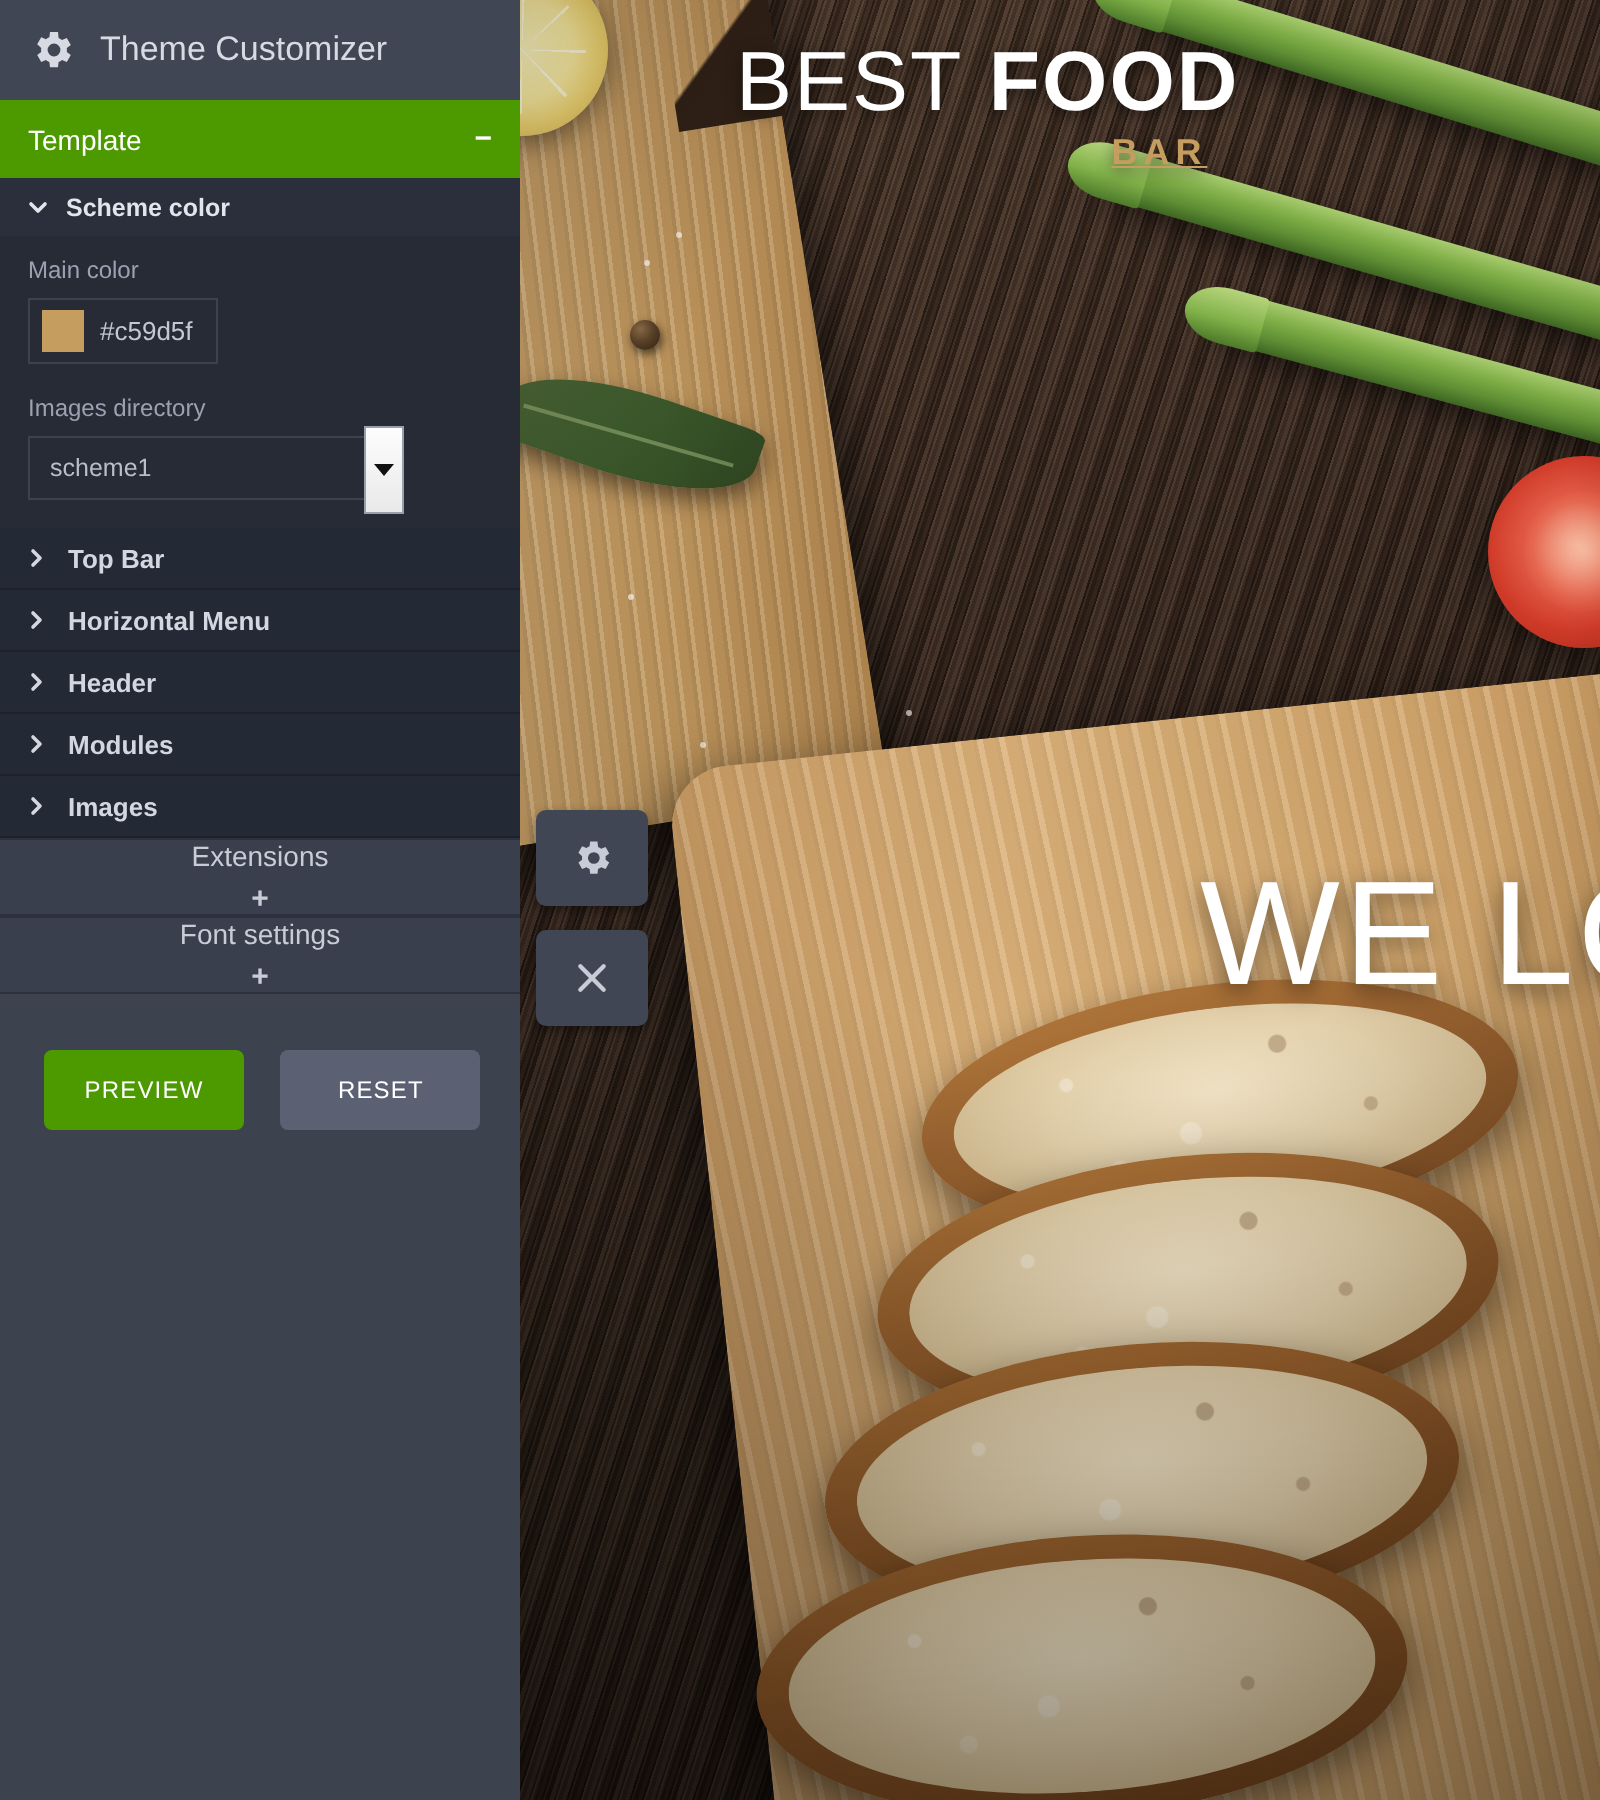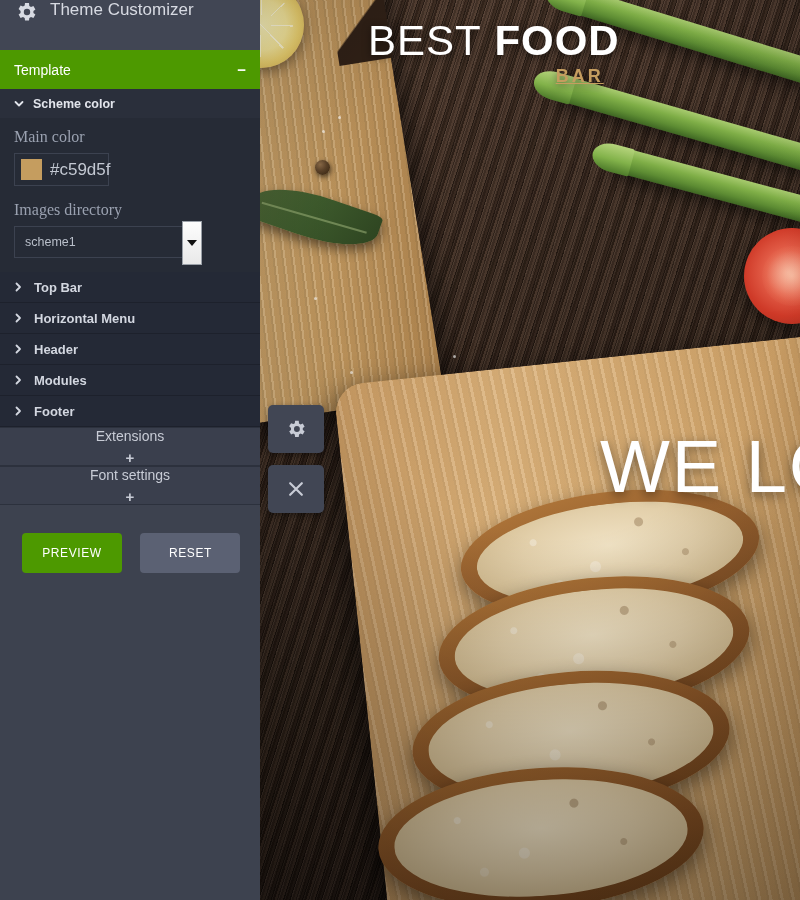--- a/index.html
+++ b/index.html
@@ -296,21 +296,21 @@
     width: 260px;
     height: 900px;
     background: #3d424f;
     z-index: 40;
     overflow: hidden;
   }
   .sb-titlebar {
     height: 50px;
     background: #414654;
     display: flex;
-    align-items: flex-start;
+    align-items: center;
     padding: 0 14px;
     box-sizing: border-box;
   }
   .sb-titlebar .gear { margin-right: 12px; display: block; }
   .sb-title {
     color: #d7dae2;
     font-size: 17px;
     font-weight: 400;
   }
 
@@ -350,42 +350,41 @@
     cursor: pointer;
   }
   .sub-head .chev { margin-right: 9px; display: inline-block; }
 
   .field-block {
     background: #262b36;
     padding: 10px 14px 14px 14px;
   }
   .field-label {
     color: #9aa1b0;
-    font-size: 16px;
+    font-size: 12px;
     margin-bottom: 7px;
-    font-family: Liberation Serif, serif;
   }
   .color-field {
     width: 95px;
     height: 33px;
     border: 1px solid #3c4250;
     background: #262b36;
     display: flex;
     align-items: center;
     padding: 0 6px;
     box-sizing: border-box;
     cursor: pointer;
   }
   .color-swatch {
     width: 21px; height: 21px;
     background: #c59d5f;
     margin-right: 8px;
     flex: 0 0 auto;
   }
-  .color-value { color: #c3c8d2; font-size: 17px; }
+  .color-value { color: #c3c8d2; font-size: 13px; }
 
   .select-wrap {
     position: relative;
     width: 188px;
     height: 32px;
     background: #262b36;
     border: 1px solid #3c4250;
     box-sizing: border-box;
     display: flex;
     align-items: center;
@@ -577,21 +576,21 @@
       <div class="acc-item">
         <svg class="chev" width="9" height="10" viewBox="0 0 9 10">
             <path d="M2.5 1.5 L6 5 L2.5 8.5" stroke="#d3d7e0" stroke-width="1.8" fill="none" stroke-linecap="round" stroke-linejoin="round"></path>
           </svg>
         <span>Modules</span>
       </div>
       <div class="acc-item">
         <svg class="chev" width="9" height="10" viewBox="0 0 9 10">
             <path d="M2.5 1.5 L6 5 L2.5 8.5" stroke="#d3d7e0" stroke-width="1.8" fill="none" stroke-linecap="round" stroke-linejoin="round"></path>
           </svg>
-        <span>Footer</span>
+        <span>Images</span>
       </div>
     </div>
 
     <div class="panel-head grey">
       <span>Extensions</span>
       <span class="panel-sign">+</span>
     </div>
 
     <div class="panel-head grey">
       <span>Font settings</span>

